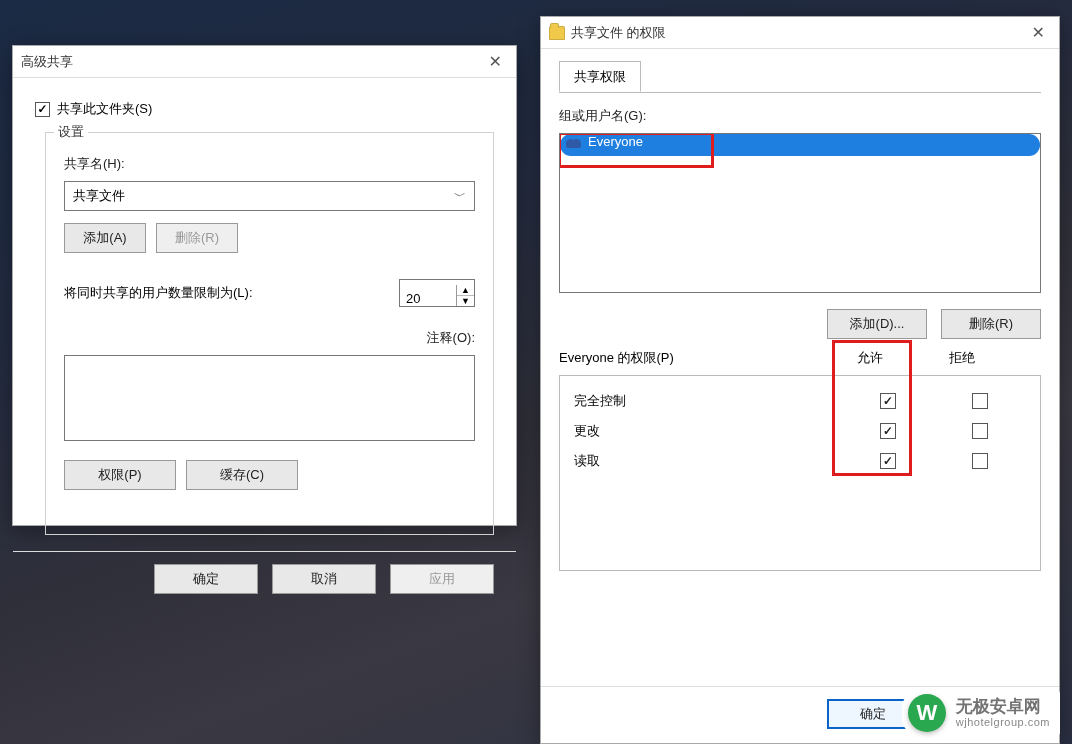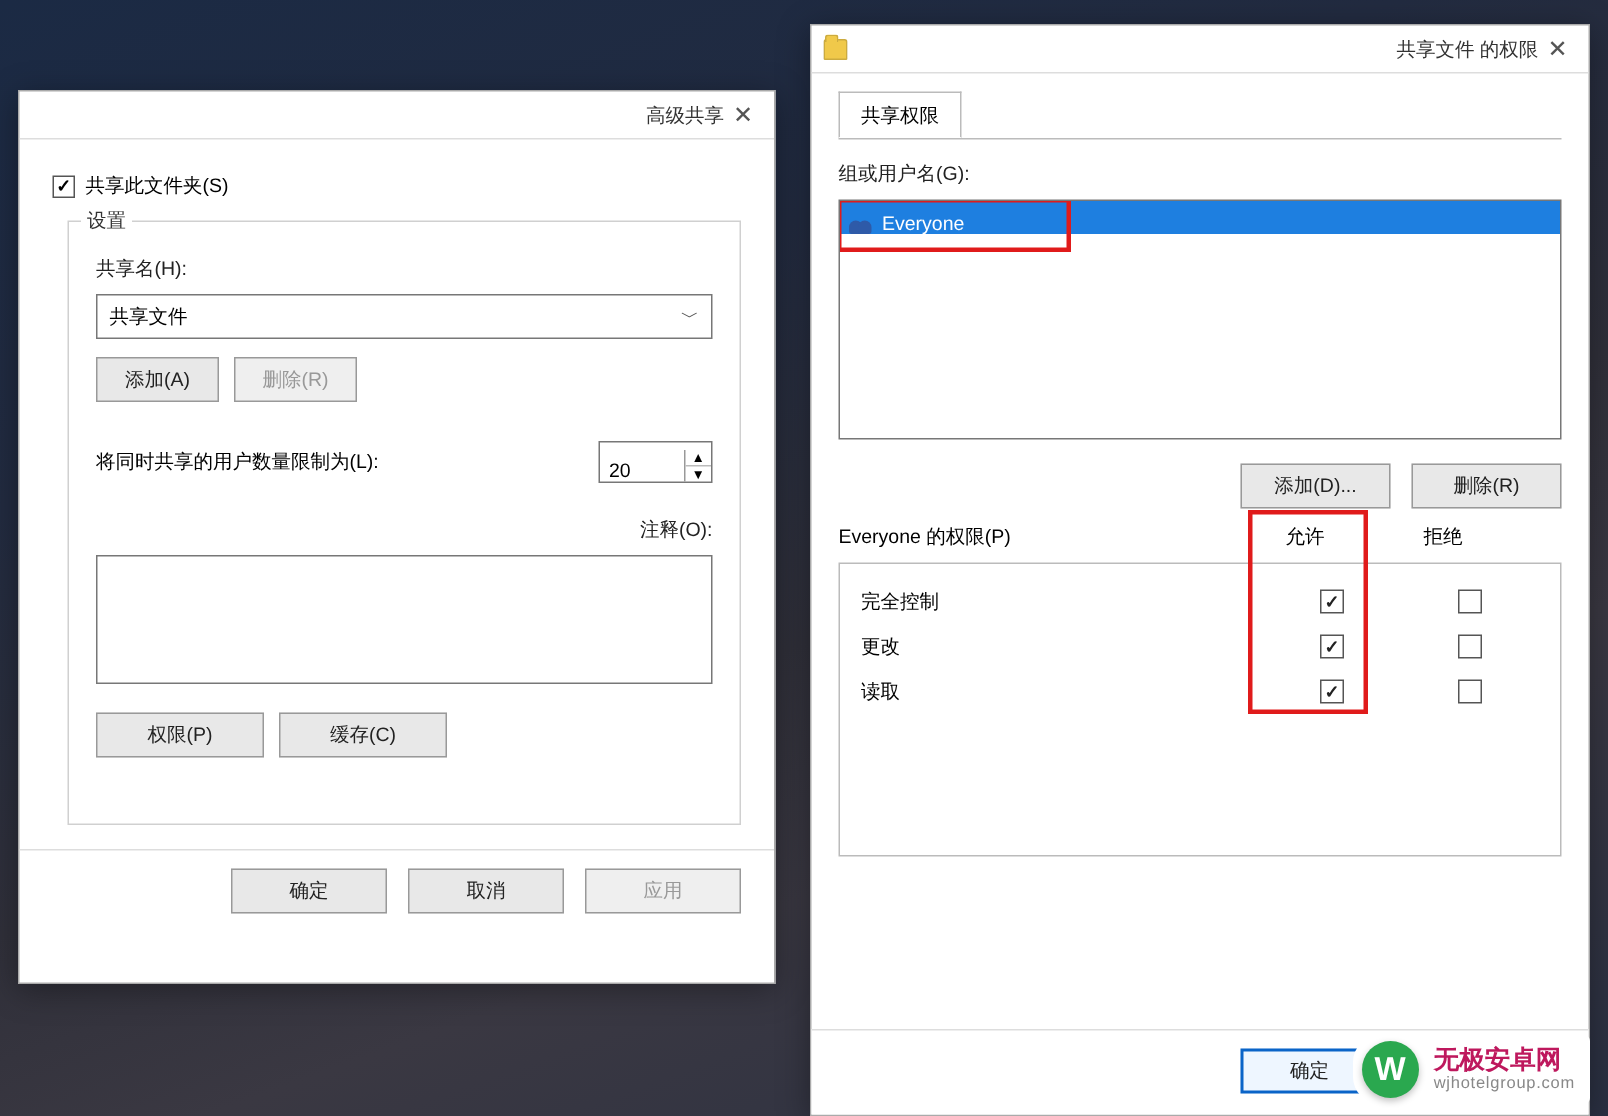--- a/index.html
+++ b/index.html
@@ -21,21 +21,20 @@
     border: 1px solid #aaa;
     box-shadow: 0 4px 20px rgba(0,0,0,.35);
   }
   .titlebar {
     display: flex;
     align-items: center;
     height: 32px;
     padding: 0 8px;
     border-bottom: 1px solid #ddd;
     color: #333;
-    text-align: right;
   }
   .titlebar .title { flex: 1; }
   .titlebar .close {
     font-family: Arial;
     font-size: 16px;
     color: #555;
     padding: 2px 6px;
     cursor: default;
   }
   .folder-icon {
@@ -50,22 +49,22 @@
   .folder-icon::before{
     content:"";
     position:absolute; top:-4px; left:0;
     width:7px; height:4px; background:#f0c94a;
     border:1px solid rgba(0,0,0,.15); border-bottom:none;
     border-radius:2px 2px 0 0;
   }
 
   
   #adv-share {
-    left: 12px; top: 60px;
-    width: 505px; height: 596px;
+    left: 12px; top: 45px;
+    width: 505px; height: 481px;
   }
   #adv-share .body { padding: 22px 22px 16px 22px; }
   .chk-row { display: flex; align-items: center; gap: 7px; margin-bottom: 14px; }
   .chk-box {
     width: 15px; height: 15px; border: 1px solid #555; display: inline-flex;
     align-items: center; justify-content: center; font-size: 12px; line-height: 1;
   }
   .chk-box .tick { font-weight: bold; }
   .group {
     border: 1px solid #d0d0d0;
@@ -123,22 +122,22 @@
   }
   .tab {
     border:1px solid #bbb; border-bottom:1px solid #fff;
     background:#fff; padding:6px 14px 5px 14px; position:relative;
   }
   .listbox {
     width:100%; height:160px; border:1px solid #777; background:#fff;
     position:relative; overflow:hidden;
   }
   .list-item {
-    display:flex; align-items:flex-end; height:22px; padding:0 6px; gap:6px;
-    background:#1e7fe0; color:#fff; font-size:13px;
+    display:flex; align-items:flex-start; height:22px; padding:0 6px; gap:6px;
+    background:#1e7fe0; color:#fff; font-size:13px;border-radius:11px;
   }
   .ppl-icon {
     width:16px; height:14px; position:relative;
   }
   .ppl-icon::before, .ppl-icon::after{
     content:""; position:absolute; bottom:0; width:9px; height:9px;
     background:#2e5aa8; border-radius:50% 50% 2px 2px;
   }
   .ppl-icon::before{ left:0;}
   .ppl-icon::after{ left:6px;}
@@ -171,21 +170,21 @@
     display:flex; align-items:center; gap:10px;
     background:#fff; padding:4px 10px 4px 6px; border-radius:18px 4px 4px 18px;
   }
   #brand .logo {
     width:38px; height:38px; border-radius:50%;
     background:#2aa84f; display:flex; align-items:center; justify-content:center;
     color:#fff; font-weight:bold; font-size:22px;
     box-shadow: 0 2px 5px rgba(0,0,0,.25);
   }
   #brand .txt { display:flex; flex-direction:column; line-height:1.1;}
-  #brand .txt .zh { font-size:17px; font-weight:700; color:#be185d;}
+  #brand .txt .zh { font-size:17px; font-weight:700; color:#737373;}
   #brand .txt .en { font-size:11px; color:#888; letter-spacing:.5px;}
 </style>
 </head>
 <body>
 
 <div id="adv-share" class="win">
   <div class="titlebar">
     <span class="title">高级共享</span>
     <span class="close">✕</span>
   </div>

